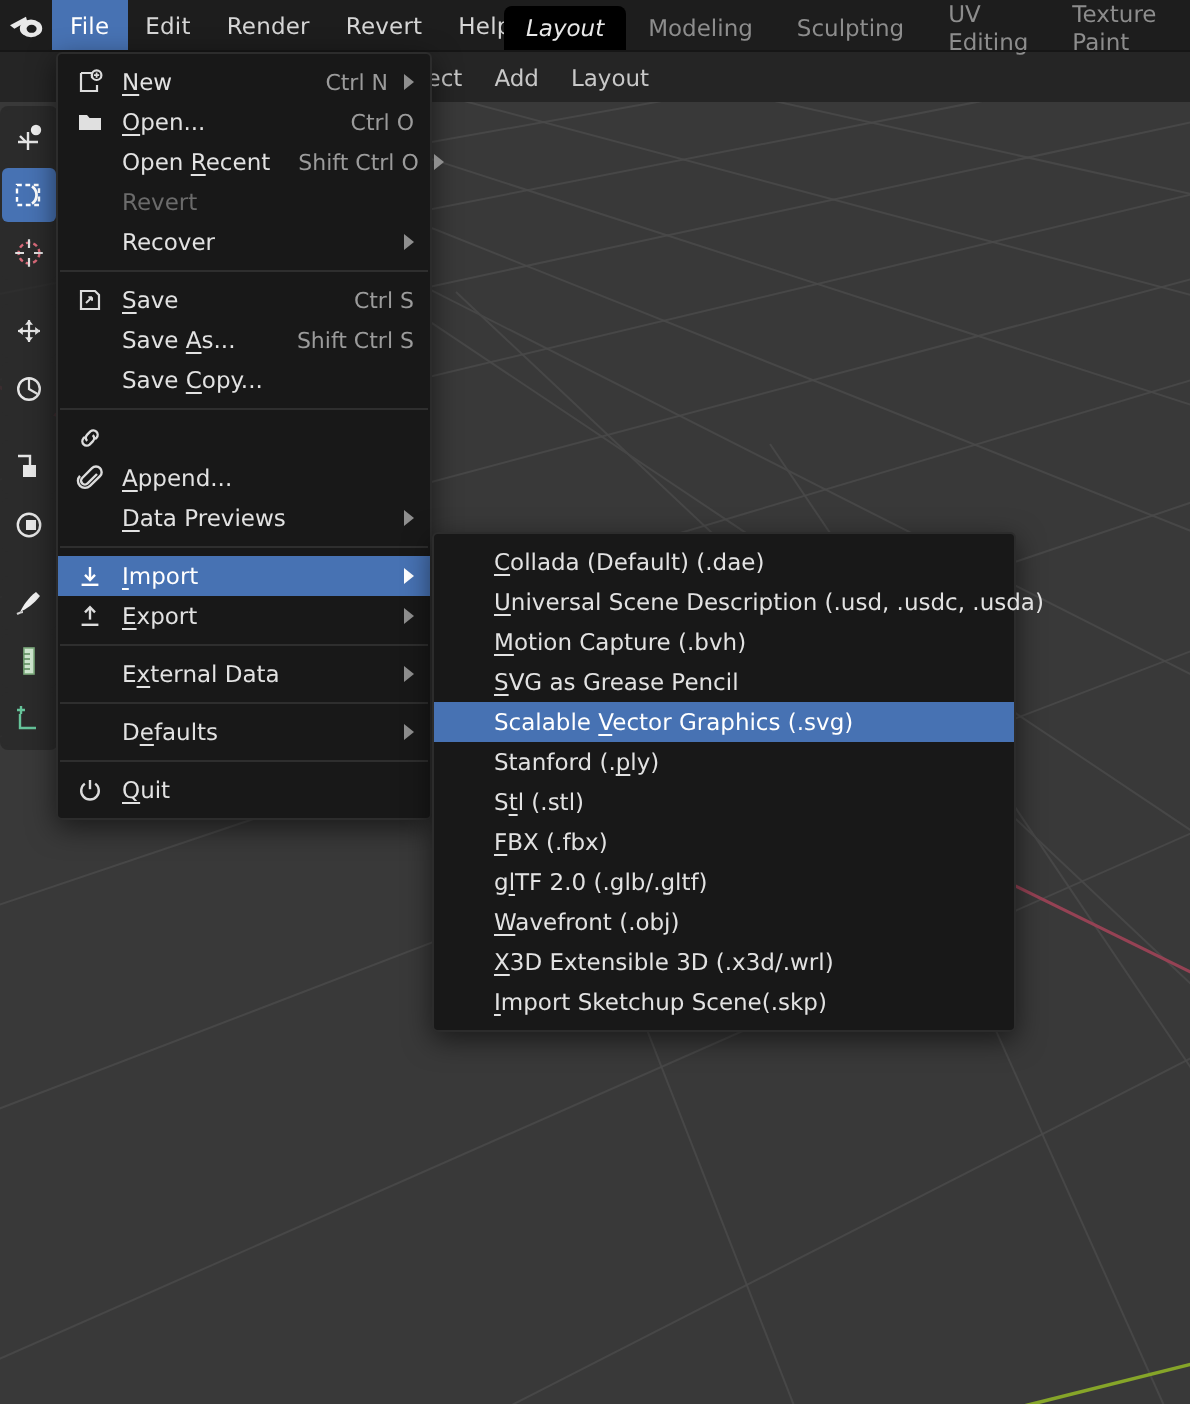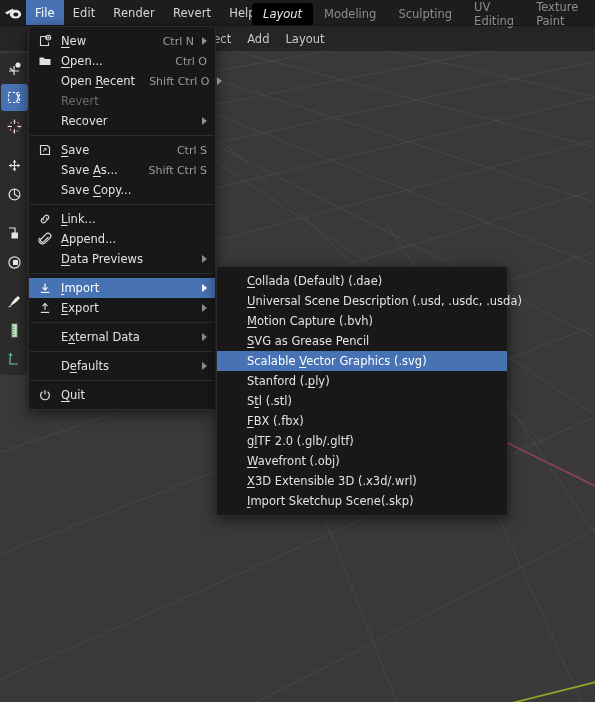--- a/index.html
+++ b/index.html
@@ -340,21 +340,20 @@
 
     <div class="sep"></div>
 
     <div class="mi">
       <span class="micon">
         <svg width="14" height="14" viewBox="0 0 14 14" fill="none" stroke="#dcdcdc" stroke-width="1.2">
           <path d="M5.6 8.4 a2.2 2.2 0 0 1 0 -3.1 l1.6 -1.6 a2.2 2.2 0 0 1 3.1 3.1 l-0.8 0.8"></path>
           <path d="M8.4 5.6 a2.2 2.2 0 0 1 0 3.1 l-1.6 1.6 a2.2 2.2 0 0 1 -3.1 -3.1 l0.8 -0.8"></path>
         </svg>
       </span>
-      <span class="label"><u>L</u>ink...</span>
     </div>
 
     <div class="mi">
       <span class="micon">
         <svg width="14" height="14" viewBox="0 0 14 14" fill="none" stroke="#dcdcdc" stroke-width="1.2">
           <path d="M10.5 5 L5.8 9.7 a1.9 1.9 0 0 1 -2.7 -2.7 l4.9 -4.9 a2.8 2.8 0 0 1 4 4 L7 10.9 a3.5 3.5 0 0 1 -5 -5"></path>
         </svg>
       </span>
       <span class="label"><u>A</u>ppend...</span>
     </div>

